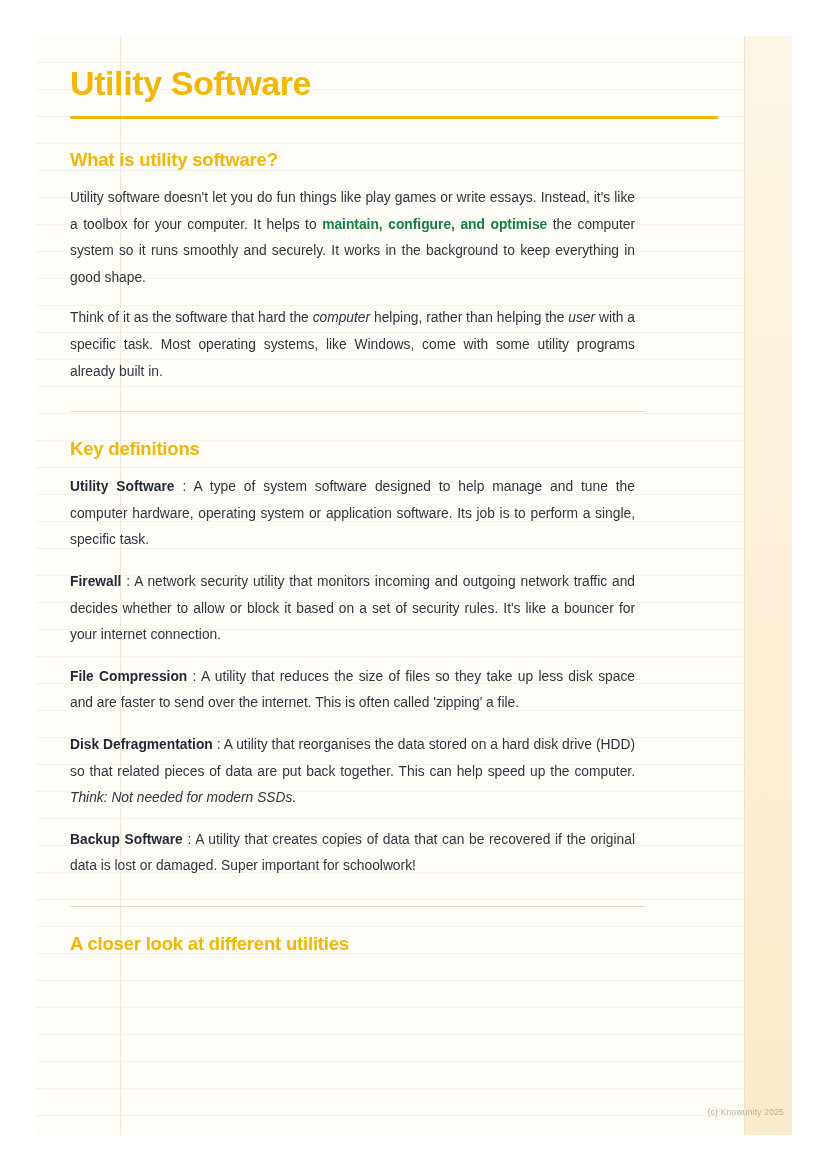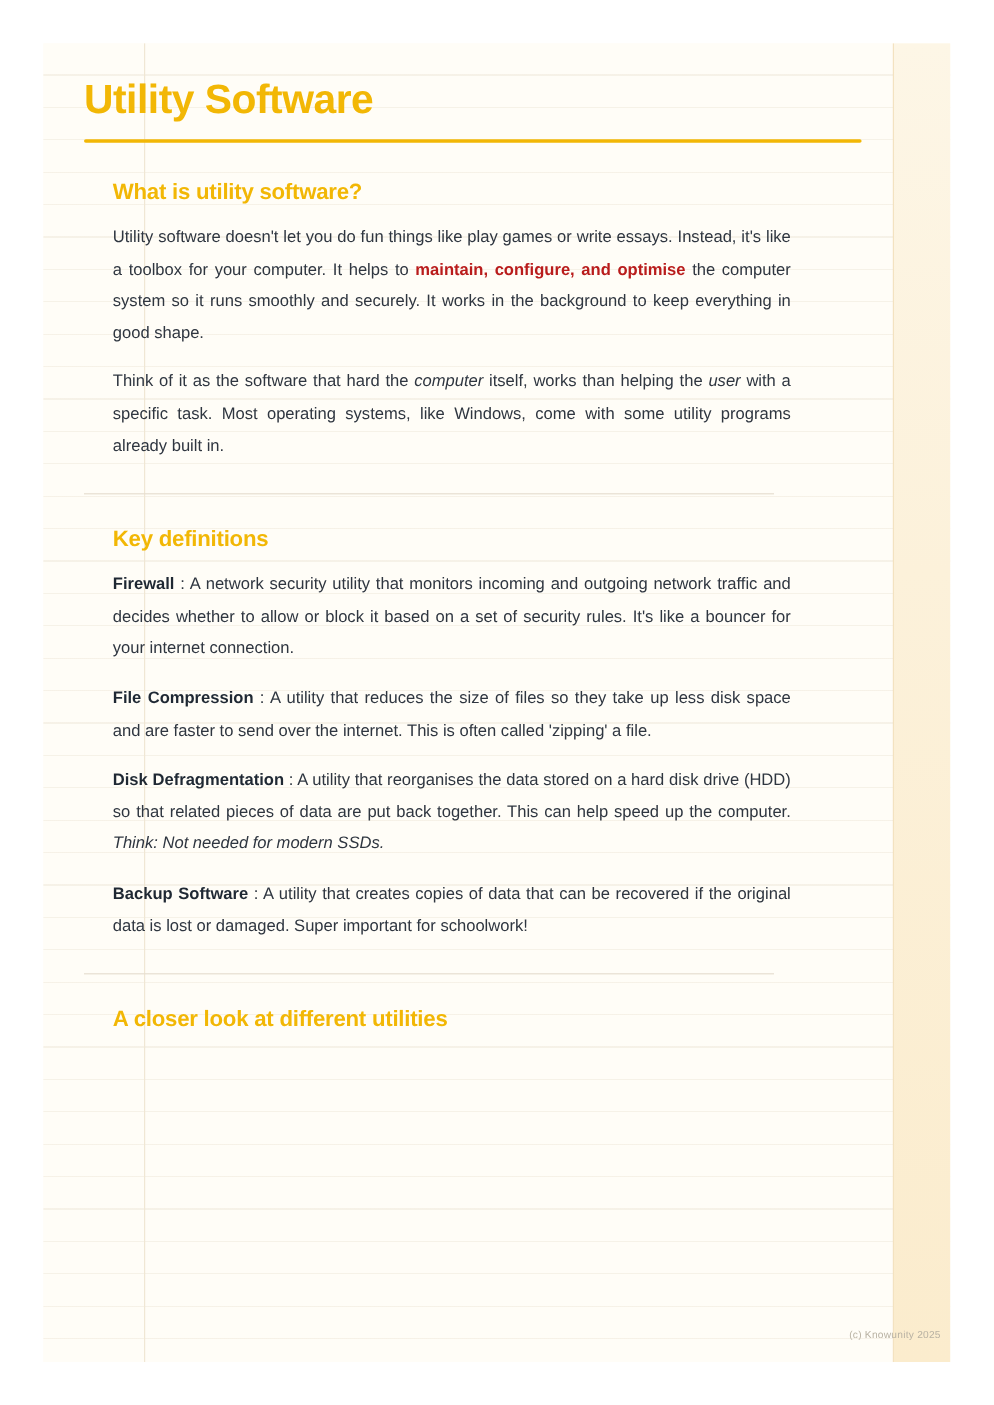--- a/index.html
+++ b/index.html
@@ -93,29 +93,29 @@
   p.body {
     font-size: 13.8px;
     line-height: 26.6px;
     color: #2f3640;
     margin: 0 0 14px 0;
     text-align: justify;
     width: 565px;
   }
   p.body:last-child { margin-bottom: 0; }
   .term { font-weight: bold; color: #1f2833; }
-  .b { font-weight: bold; color: #b91c1c; }
+  .b { font-weight: bold; color: #15803d; }
   .i { font-style: italic; }
   .divider {
     height: 1px;
     background: #e6ded0;
     width: 575px;
     margin: 26px 0 26px 0;
   }
-  .block { margin-bottom: 0; margin-left: 24px; }
+  .block { margin-bottom: 0; }
   .defs p.body { margin-bottom: 15px; }
   #watermark {
     position: absolute;
     right: 8px;
     bottom: 18px;
     font-size: 8.5px;
     color: #b9b2a3;
     letter-spacing: 0.2px;
   }
 </style>
@@ -135,29 +135,32 @@
       <div class="title-rule"></div>
 
       <div class="block">
         <h2 class="sec">What is utility software?</h2>
 
         <p class="body">
           <span>Utility software doesn't let you do fun things like play games or write essays. Instead, it's like a toolbox for your computer. It helps to </span><span class="b">maintain, configure, and optimise</span><span> the computer system so it runs smoothly and securely. It works in the background to keep everything in good shape.</span>
         </p>
 
         <p class="body">
-          <span>Think of it as the software that hard the </span><span class="i">computer</span><span> itself, works than helping the </span><span class="i">user</span><span> with a specific task. Most operating systems, like Windows, come with some utility programs already built in.</span>
+          <span>Think of it as the software that hard the </span><span class="i">computer</span><span> helping, rather than helping the </span><span class="i">user</span><span> with a specific task. Most operating systems, like Windows, come with some utility programs already built in.</span>
         </p>
       </div>
 
       <div class="divider"></div>
 
       <div class="block defs">
         <h2 class="sec">Key definitions</h2>
 
+        <p class="body">
+          <span class="term">Utility Software</span><span> : </span><span>A type of system software designed to help manage and tune the computer hardware, operating system or application software. Its job is to perform a single, specific task.</span>
+        </p>
 
 
         <p class="body">
           <span class="term">Firewall</span><span> : </span><span>A network security utility that monitors incoming and outgoing network traffic and decides whether to allow or block it based on a set of security rules. It's like a bouncer for your internet connection.</span>
         </p>
 
         <p class="body">
           <span class="term">File Compression</span><span> : </span><span>A utility that reduces the size of files so they take up less disk space and are faster to send over the internet. This is often called 'zipping' a file.</span>
         </p>
 

